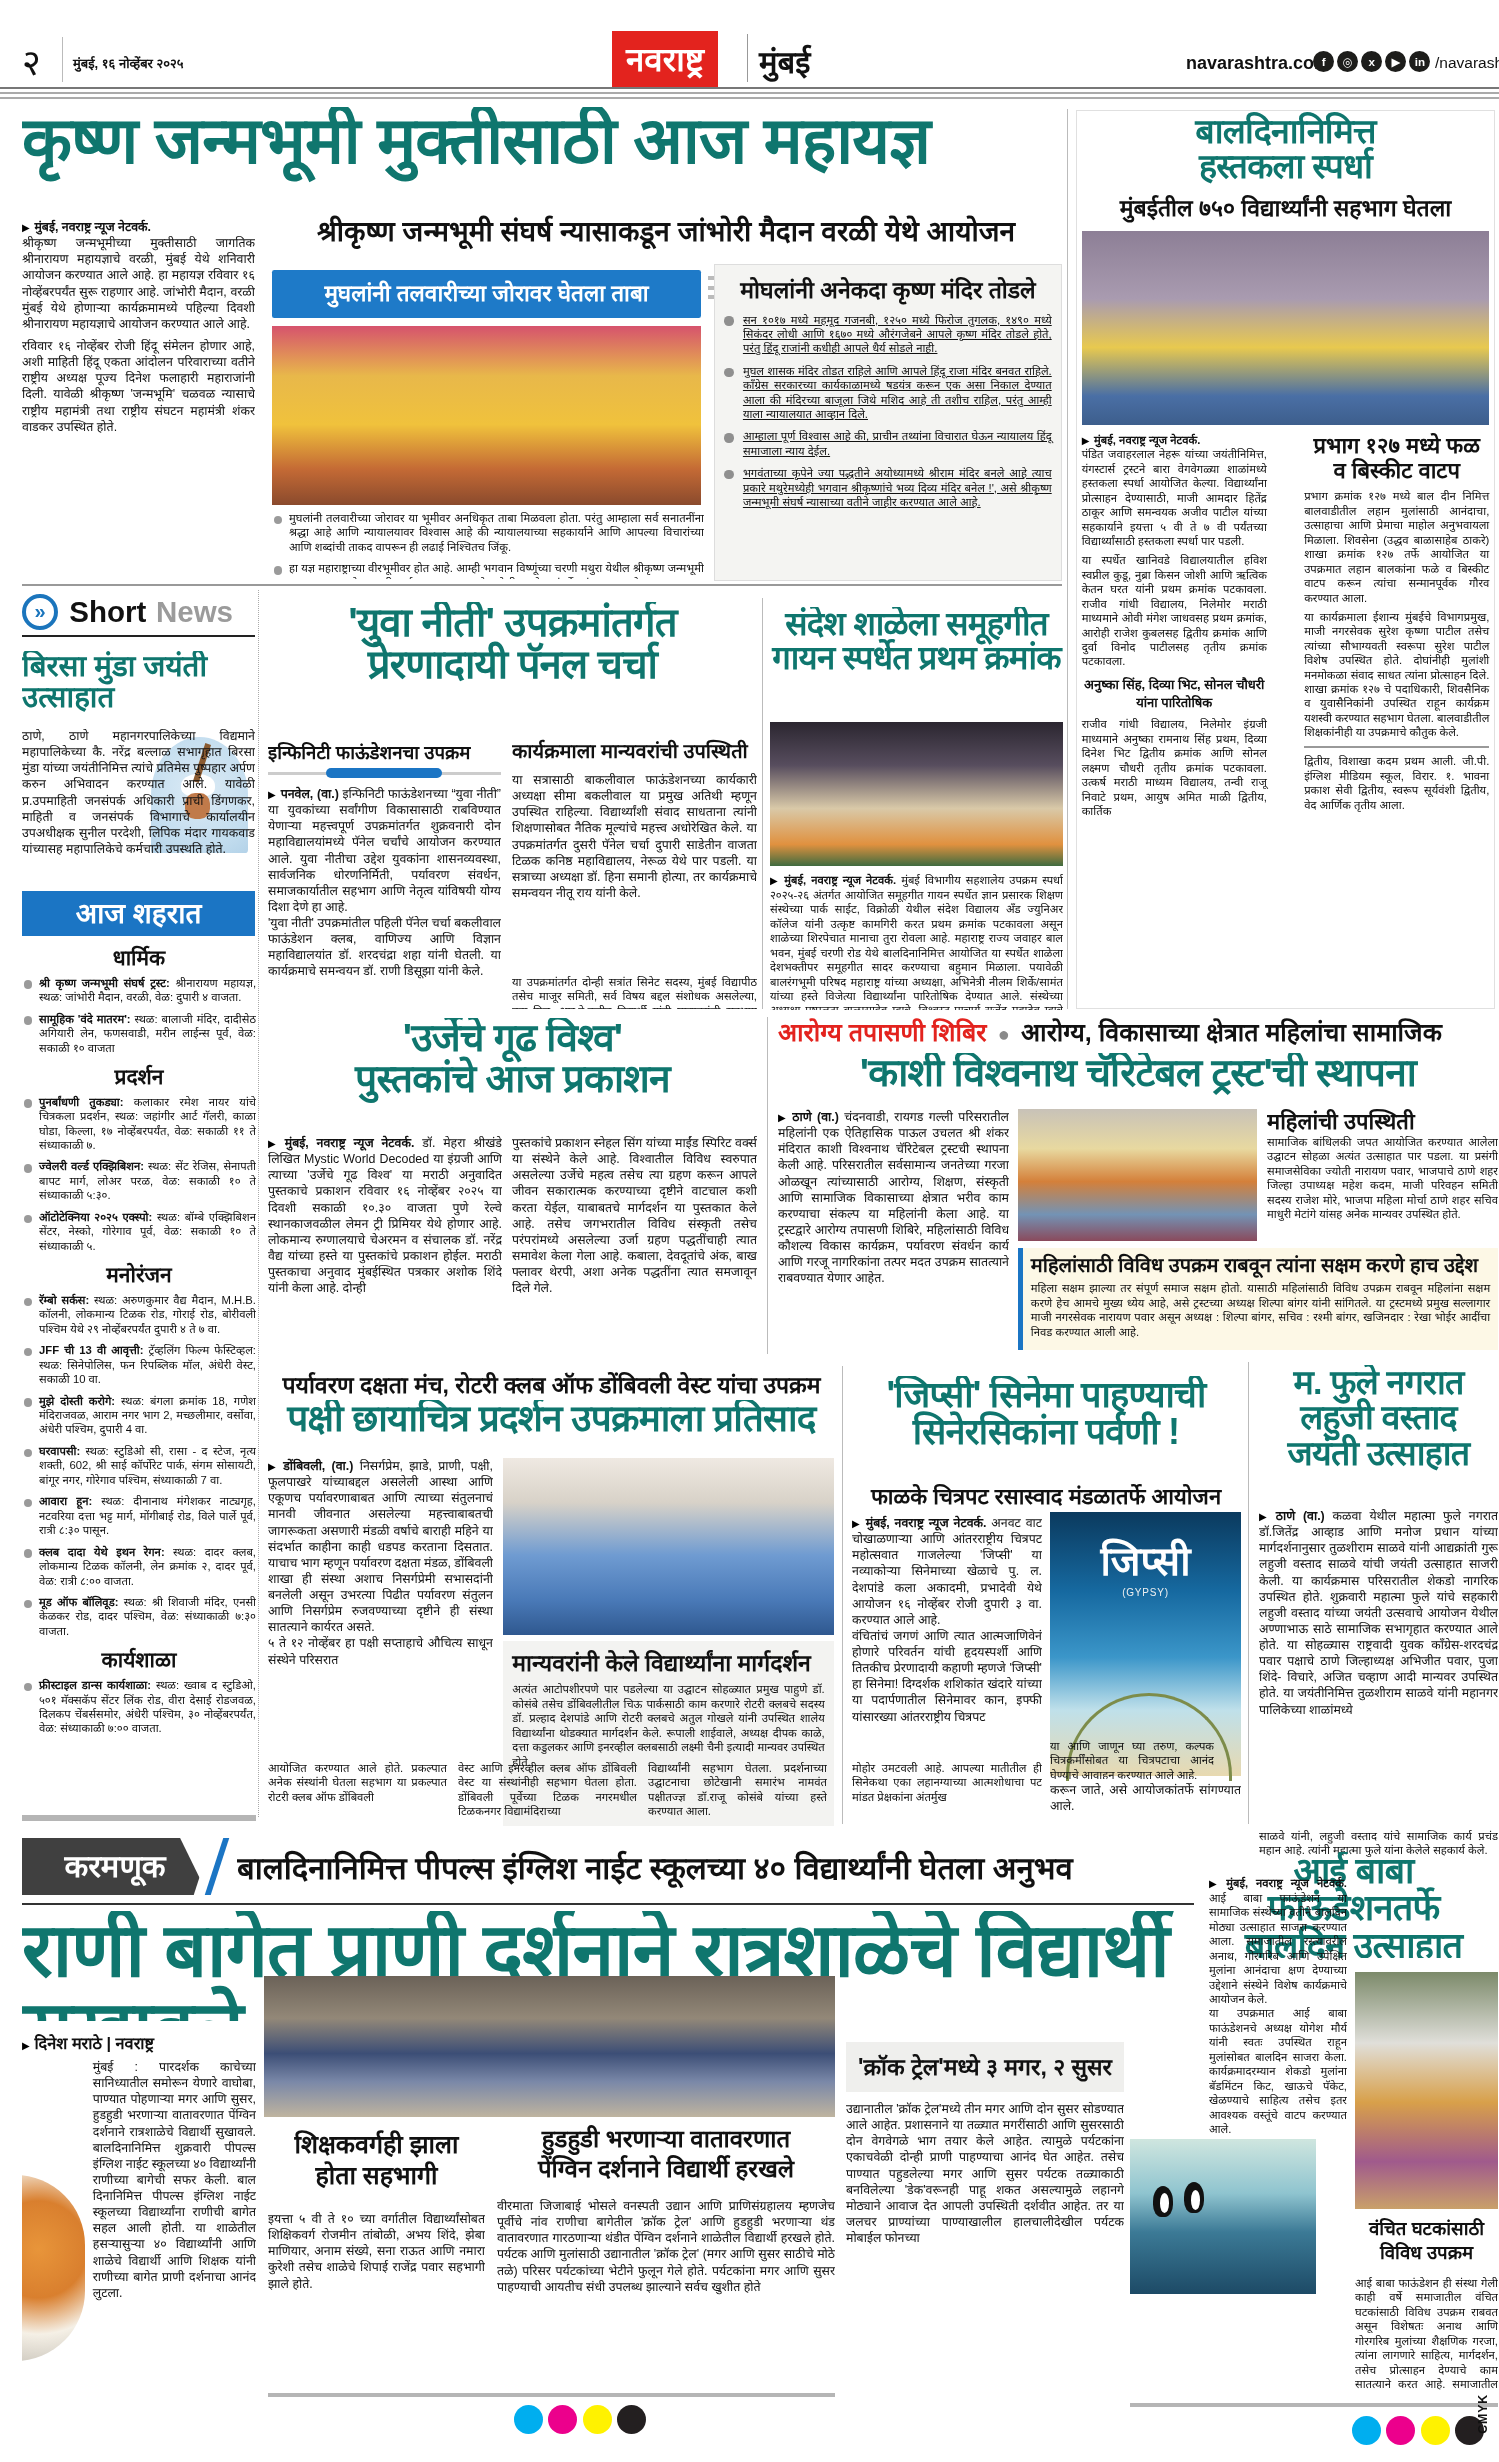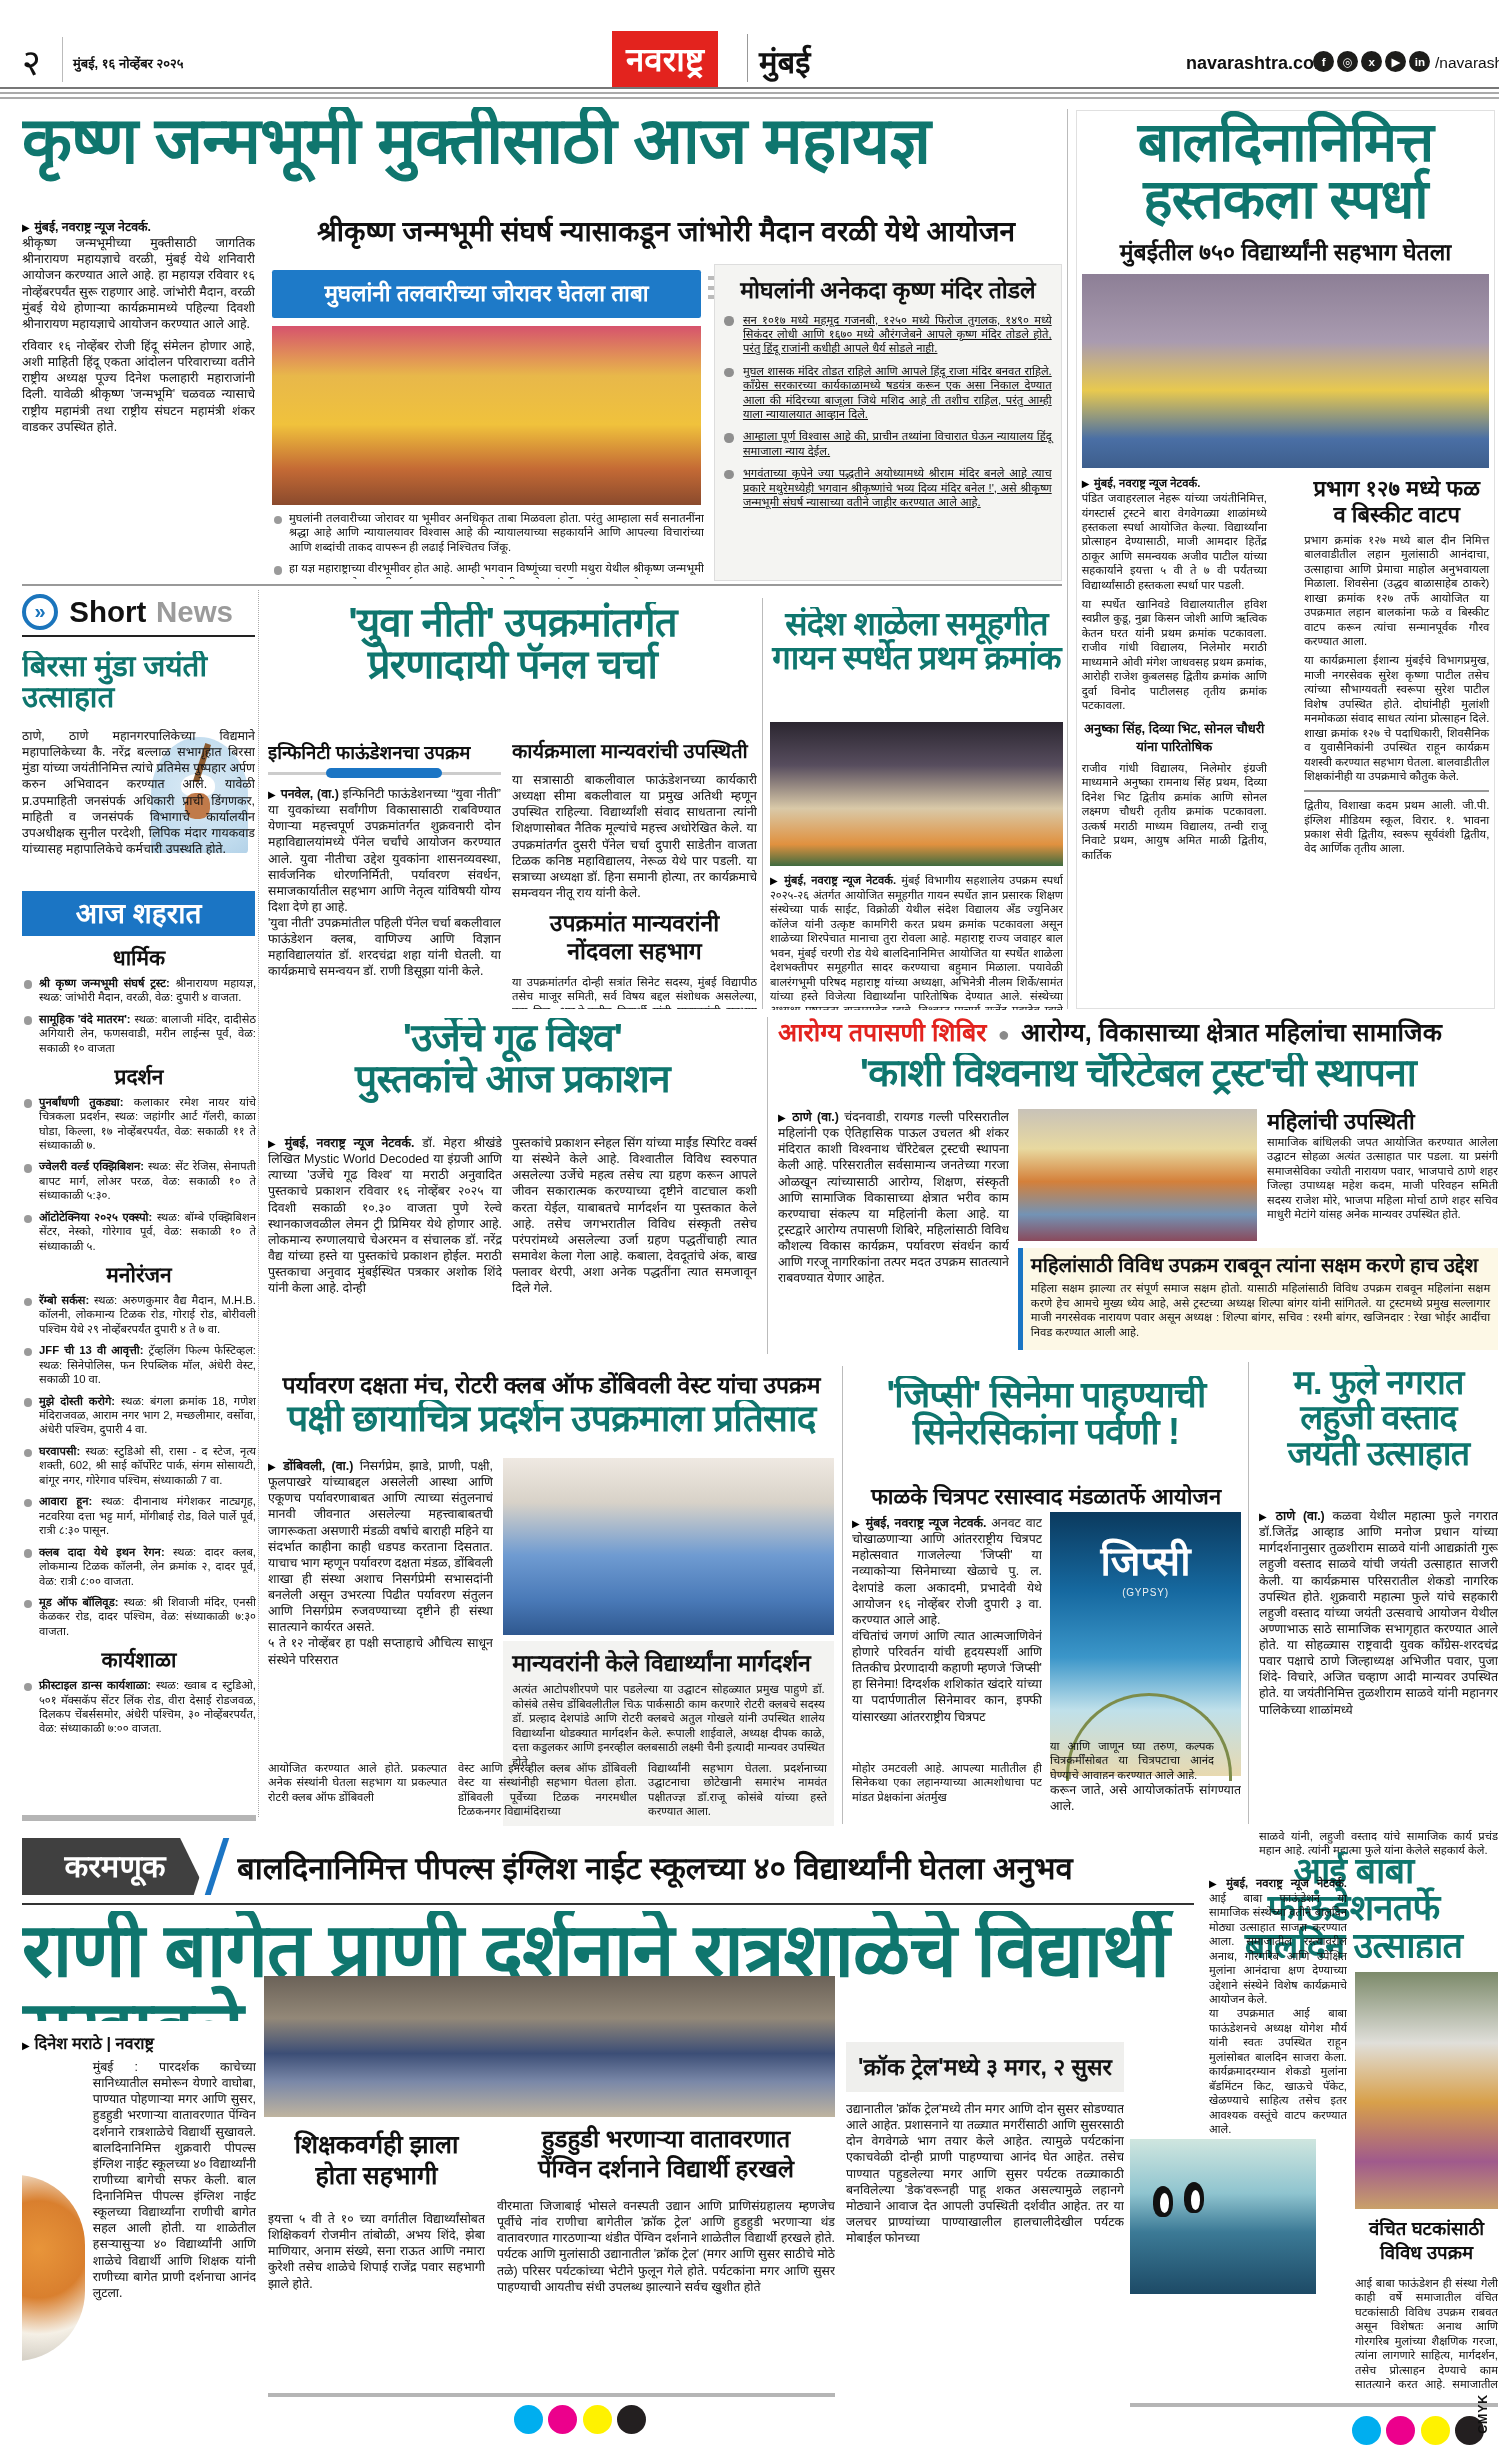--- a/index.html
+++ b/index.html
@@ -84,21 +84,21 @@
     <div class="sq-li body-s j">सन १०१७ मध्ये महमूद गजनबी, १२५० मध्ये फिरोज तुगलक, १४९० मध्ये सिकंदर लोधी आणि १६७० मध्ये औरंगजेबने आपले कृष्ण मंदिर तोडले होते, परंतु हिंदू राजांनी कधीही आपले धैर्य सोडले नाही.</div>
     <div class="sq-li body-s j">मुघल शासक मंदिर तोडत राहिले आणि आपले हिंदू राजा मंदिर बनवत राहिले. काँग्रेस सरकारच्या कार्यकाळामध्ये षडयंत्र करून एक असा निकाल देण्यात आला की मंदिरच्या बाजूला जिथे मशिद आहे ती तशीच राहिल, परंतु आम्ही याला न्यायालयात आव्हान दिले.</div>
     <div class="sq-li body-s j">आम्हाला पूर्ण विश्वास आहे की, प्राचीन तथ्यांना विचारात घेऊन न्यायालय हिंदू समाजाला न्याय देईल.</div>
     <div class="sq-li body-s j">भगवंताच्या कृपेने ज्या पद्धतीने अयोध्यामध्ये श्रीराम मंदिर बनले आहे त्याच प्रकारे मथुरेमध्येही भगवान श्रीकृष्णांचे भव्य दिव्य मंदिर बनेल !', असे श्रीकृष्ण जन्मभूमी संघर्ष न्यासाच्या वतीने जाहीर करण्यात आले आहे.</div>
   </div>
 
   <div class="abs rule" style="left:22px;top:584px;width:1040px;height:2.3px;"></div>
 
   <div class="abs vline" style="left:1067px;top:109px;height:900px;"></div>
   <div class="abs clip" style="left:1076px;top:110px;width:419px;height:899px;border:0.8px solid #e0e0e0;box-sizing:border-box;padding:3.1px 4.7px;">
-    <div class="hl c" style="font-size:55px;">
+    <div class="hl c" style="font-size:34px;">
       <div>बालदिनानिमित्त</div>
       <div>हस्तकला स्पर्धा</div>
     </div>
     <div class="b c" style="font-size:23px;margin-top:6.2px;">मुंबईतील ७५० विद्यार्थ्यांनी सहभाग घेतला</div>
     <div class="ph-kids" style="width:100%;height:194px;margin-top:7.8px;"></div>
     <div style="display:flex;gap:9.3px;margin-top:7.8px;">
       <div style="width:50%;">
         <div class="body-s j"><span class="byline-arrow">▶</span><b>मुंबई, नवराष्ट्र न्यूज नेटवर्क.</b></div>
         <div class="body-s j">पंडित जवाहरलाल नेहरू यांच्या जयंतीनिमित्त, यंगस्टार्स ट्रस्टने बारा वेगवेगळ्या शाळांमध्ये हस्तकला स्पर्धा आयोजित केल्या. विद्यार्थ्यांना प्रोत्साहन देण्यासाठी, माजी आमदार हितेंद्र ठाकूर आणि समन्वयक अजीव पाटील यांच्या सहकार्याने इयत्ता ५ वी ते ७ वी पर्यंतच्या विद्यार्थ्यांसाठी हस्तकला स्पर्धा पार पडली.</div>
         <div class="body-s j" style="margin-top:4.7px;">या स्पर्धेत खानिवडे विद्यालयातील हविश स्वप्नील कुडू, नुब्रा किसन जोशी आणि ऋत्विक केतन घरत यांनी प्रथम क्रमांक पटकावला. राजीव गांधी विद्यालय, निलेमोर मराठी माध्यमाने ओवी मंगेश जाधवसह प्रथम क्रमांक, आरोही राजेश कुबलसह द्वितीय क्रमांक आणि दुर्वा विनोद पाटीलसह तृतीय क्रमांक पटकावला.</div>
@@ -166,24 +166,20 @@
   <div class="abs" style="left:268px;top:772px;width:233px;height:3.1px;background:#ccc;"></div>
   <div class="abs" style="left:326px;top:768px;width:116px;height:10px;background:#1b75c4;border-radius:5.4px;"></div>
   <div class="abs clip" style="left:268px;top:786px;width:233px;height:224px;">
     <div class="body-t j"><span class="byline-arrow">▶</span><b>पनवेल, (वा.)</b> <span>इन्फिनिटी फाऊंडेशनच्या “युवा नीती” या युवकांच्या सर्वांगीण विकासासाठी राबविण्यात येणाऱ्या महत्त्वपूर्ण उपक्रमांतर्गत शुक्रवनारी दोन महाविद्यालयांमध्ये पॅनेल चर्चांचे आयोजन करण्यात आले. युवा नीतीचा उद्देश युवकांना शासनव्यवस्था, सार्वजनिक धोरणनिर्मिती, पर्यावरण संवर्धन, समाजकार्यातील सहभाग आणि नेतृत्व यांविषयी योग्य दिशा देणे हा आहे.</span></div>
     <div class="body-t j">'युवा नीती' उपक्रमांतील पहिली पॅनेल चर्चा बकलीवाल फाऊंडेशन क्लब, वाणिज्य आणि विज्ञान महाविद्यालयांत डॉ. शरदचंद्रा शहा यांनी घेतली. या कार्यक्रमाचे समन्वयन डॉ. राणी डिसूझा यांनी केले.</div>
   </div>
   <div class="abs b clip" style="left:512px;top:737px;width:245px;height:29.5px;font-size:20px;">कार्यक्रमाला मान्यवरांची उपस्थिती</div>
   <div class="abs clip" style="left:512px;top:772px;width:245px;height:135px;">
     <div class="body-t j">या सत्रासाठी बाकलीवाल फाऊंडेशनच्या कार्यकारी अध्यक्षा सीमा बकलीवाल या प्रमुख अतिथी म्हणून उपस्थित राहिल्या. विद्यार्थ्यांशी संवाद साधताना त्यांनी शिक्षणासोबत नैतिक मूल्यांचे महत्त्व अधोरेखित केले. या उपक्रमांतर्गत दुसरी पॅनेल चर्चा दुपारी साडेतीन वाजता टिळक कनिष्ठ महाविद्यालय, नेरूळ येथे पार पडली. या सत्राच्या अध्यक्षा डॉ. हिना समानी होत्या, तर कार्यक्रमाचे समन्वयन नीतू राय यांनी केले.</div>
   </div>
-  <div class="abs b c clip" style="left:512px;top:910px;width:245px;height:64px;font-size:23px;line-height:1.2;">
-    <div>उपक्रमांत मान्यवरांनी</div>
-    <div>नोंदवला सहभाग</div>
-  </div>
   <div class="abs clip body-s j" style="left:512px;top:975px;width:245px;height:34px;">या उपक्रमांतर्गत दोन्ही सत्रांत सिनेट सदस्य, मुंबई विद्यापीठ तसेच माजूर समिती, सर्व विषय बद्दल संशोधक असलेल्या, बद्रा गिल, आर.डे.कडीत विद्यार्थी यांनी मान्यवरांची सहभाग नोंदविला.</div>
 
   <div class="abs vline" style="left:762px;top:598px;height:411px;"></div>
   <div class="abs hl c clip" style="left:770px;top:607px;width:293px;height:107px;font-size:33px;">
     <div>संदेश शाळेला समूहगीत</div>
     <div>गायन स्पर्धेत प्रथम क्रमांक</div>
   </div>
   <div class="abs ph-stage" style="left:770px;top:722px;width:293px;height:144px;"></div>
   <div class="abs clip body-s j" style="left:770px;top:873px;width:293px;height:137px;">
     <span class="byline-arrow">▶</span><b>मुंबई, नवराष्ट्र न्यूज नेटवर्क.</b>

